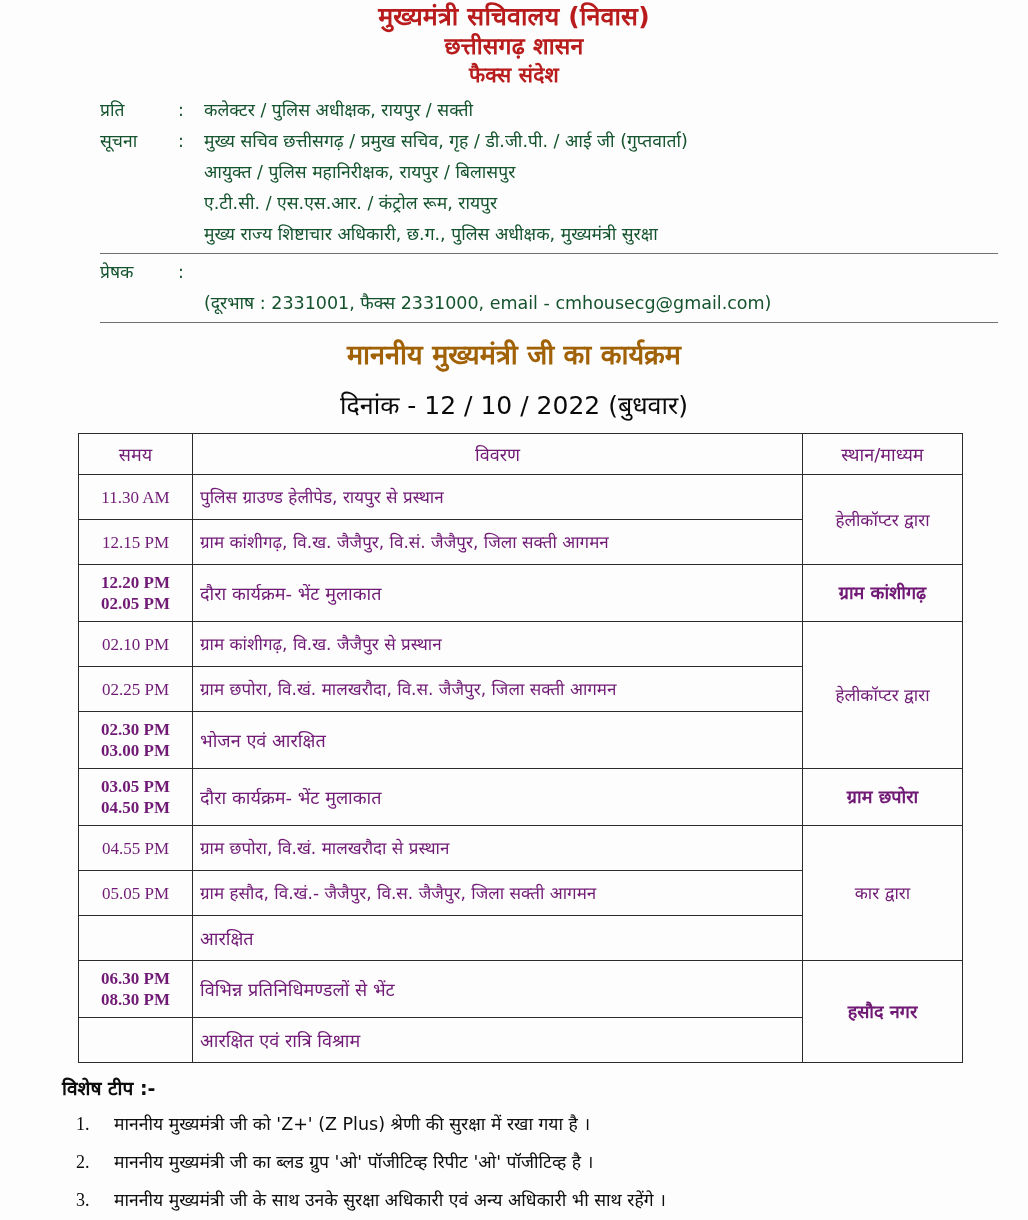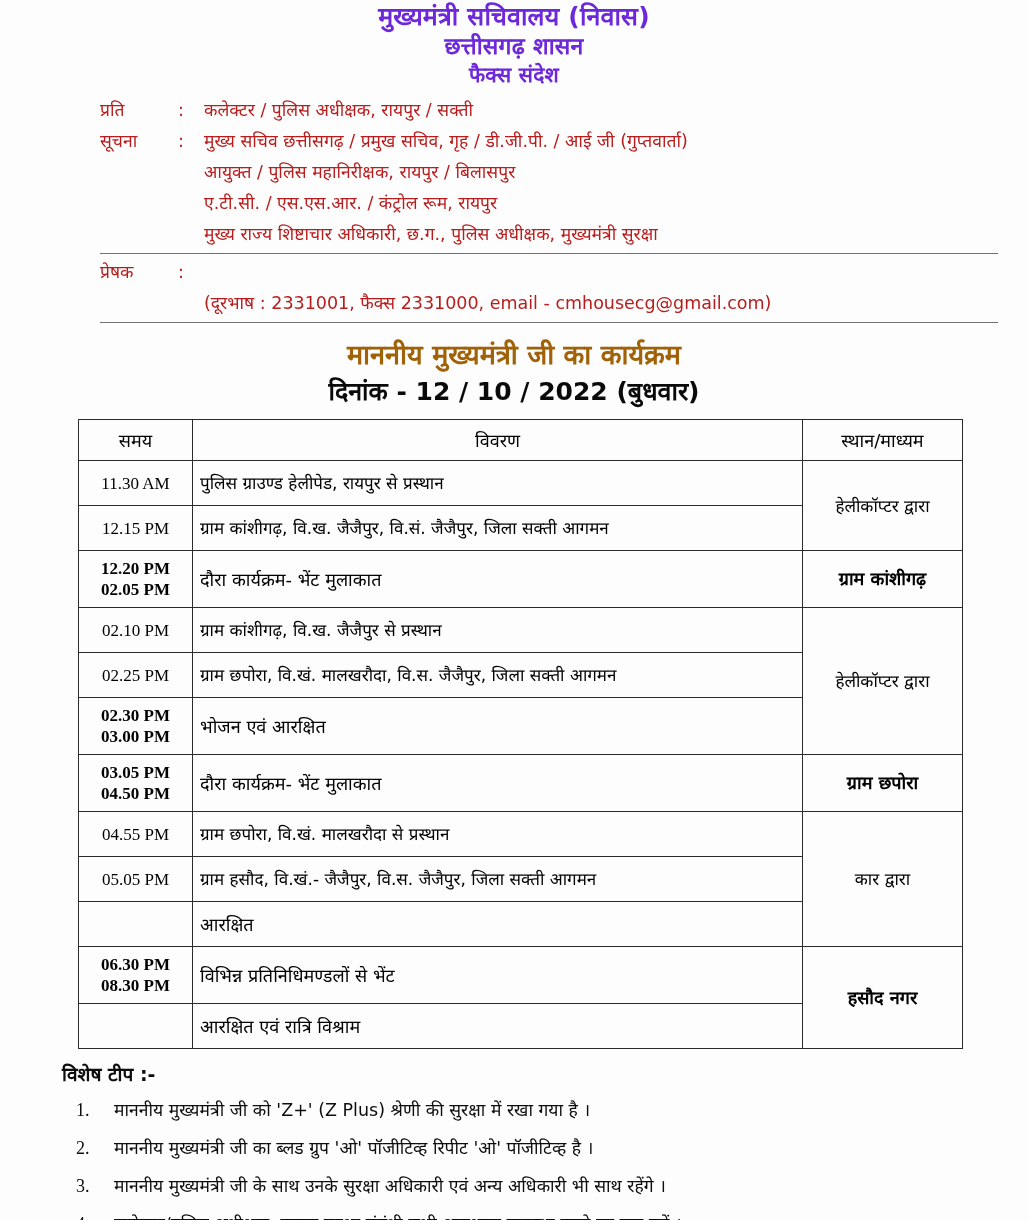--- a/index.html
+++ b/index.html
@@ -26,34 +26,34 @@
 
   
   .letterhead {
     text-align: center;
     padding-top: 2px;
   }
   .lh-line {
     font-family: "DejaVu Sans", sans-serif;
     font-weight: bold;
     letter-spacing: .2px;
-    color: #6d28d9;
+    color: #b91c1c;
   }
   .lh-1 { font-size: 25px; line-height: 30px; }
   .lh-2 { font-size: 23px; line-height: 29px; }
   .lh-3 { font-size: 21px; line-height: 28px; }
 
   
   .addr {
     margin: 6px 0 0 0;
     padding: 0 30px 0 100px;
     font-family: "DejaVu Sans", sans-serif;
     font-size: 17.5px;
     line-height: 31px;
-    color: #b91c1c;
+    color: #14532d;
   }
   .addr-row {
     display: flex;
     align-items: flex-start;
   }
   .addr-label {
     width: 78px;
     flex: 0 0 78px;
     font-size: 17.5px;
   }
@@ -82,44 +82,44 @@
     font-family: "DejaVu Sans", sans-serif;
     font-weight: bold;
     font-size: 27px;
     line-height: 36px;
     margin-top: 14px;
     color: #a16207;
   }
   .doc-date {
     text-align: center;
     font-family: "DejaVu Sans", sans-serif;
-    font-weight: bold;
+    font-weight: normal;
     font-size: 25px;
     line-height: 34px;
-    margin-top: 2px;
+    margin-top: 16px;
     color: #0a0a0a;
   }
 
   
   .table-wrap {
     margin: 10px 78px 0 78px;
     width: 842px;
   }
   table.schedule {
     border-collapse: collapse;
     width: 842px;
     table-layout: fixed;
     font-family: "DejaVu Sans", sans-serif;
   }
   table.schedule th,
   table.schedule td {
     border: 1.25px solid #2b2b2b;
     padding: 3px 7px;
     vertical-align: middle;
-    color: #000000;
+    color: #701a75;
   }
   col.c-time  { width: 114px; }
   col.c-desc  { width: 610px; }
   col.c-place { width: 160px; }
 
   table.schedule thead th {
     text-align: center;
     font-size: 18px;
     font-weight: normal;
     height: 36px;

